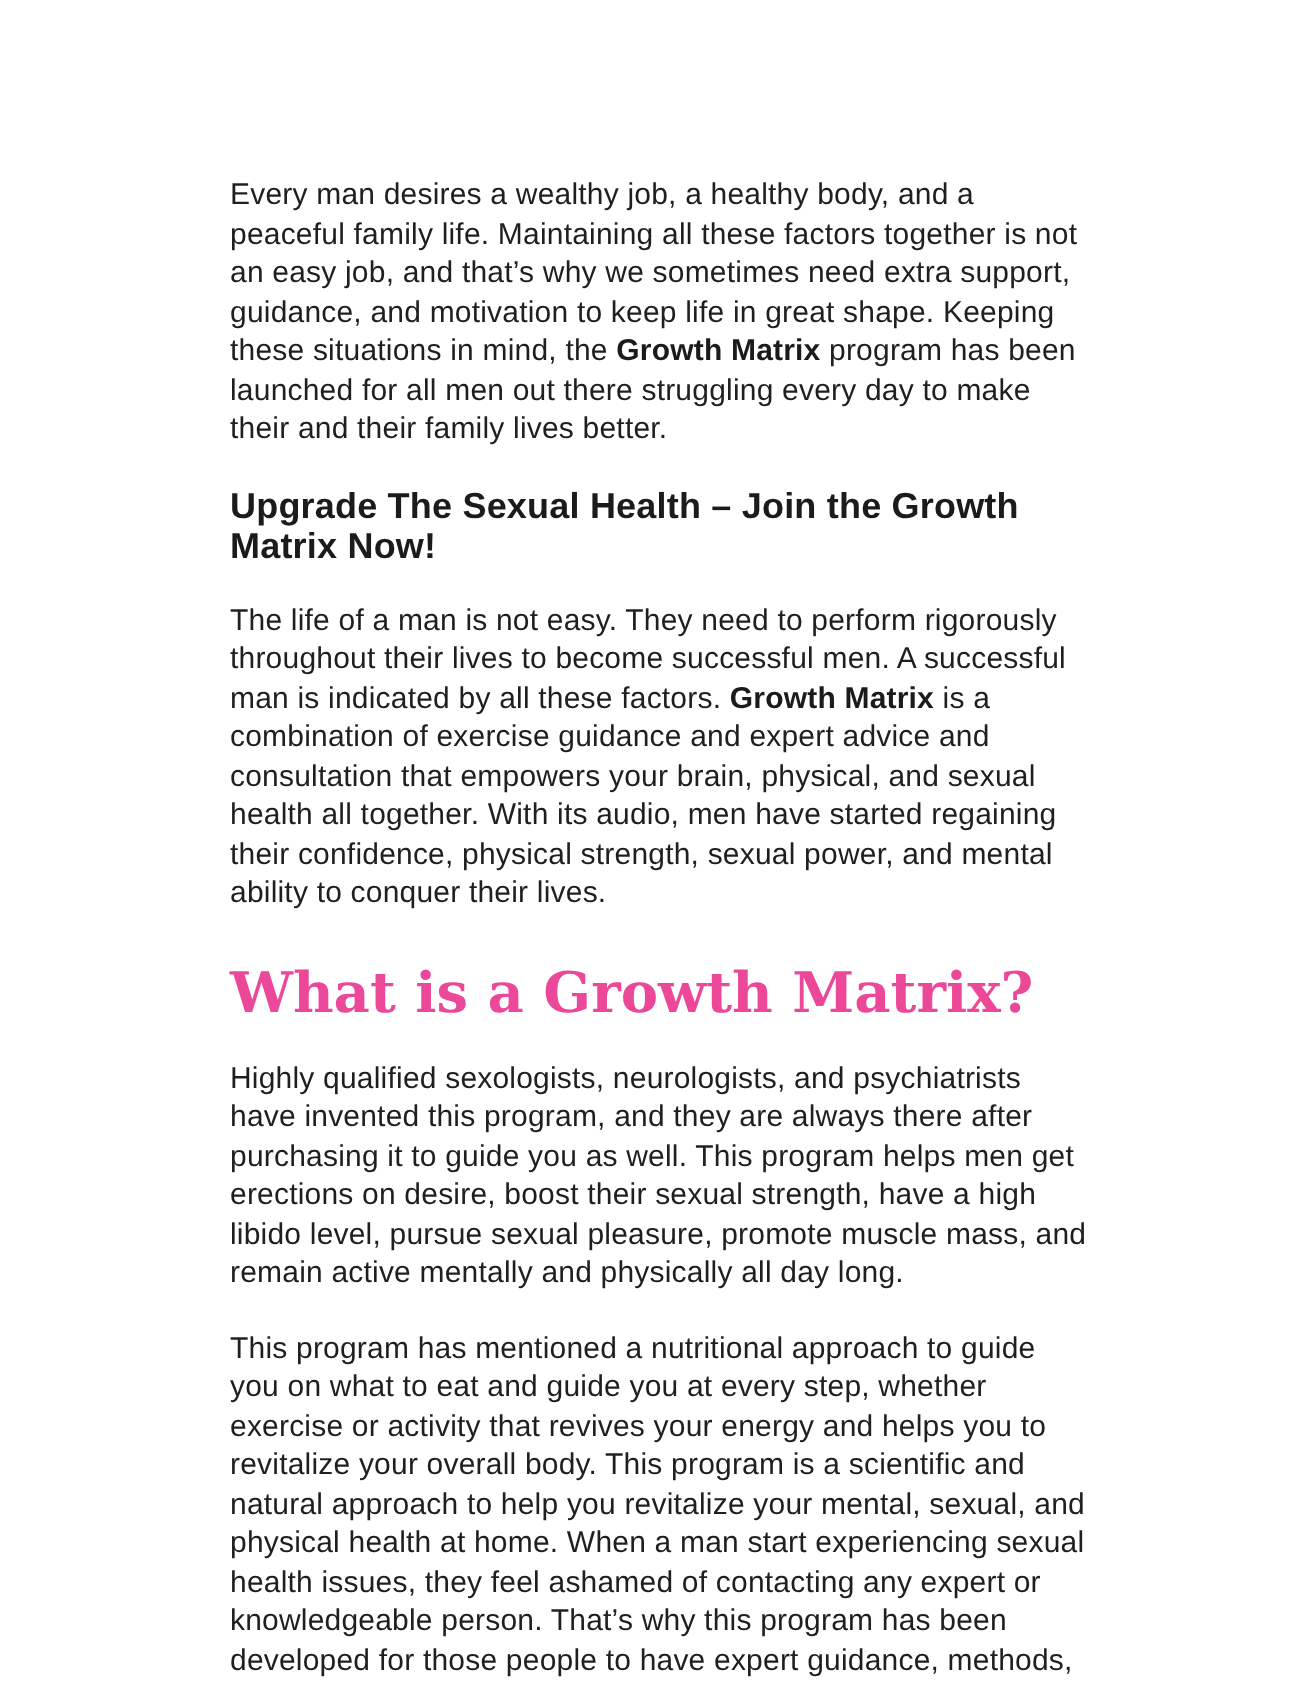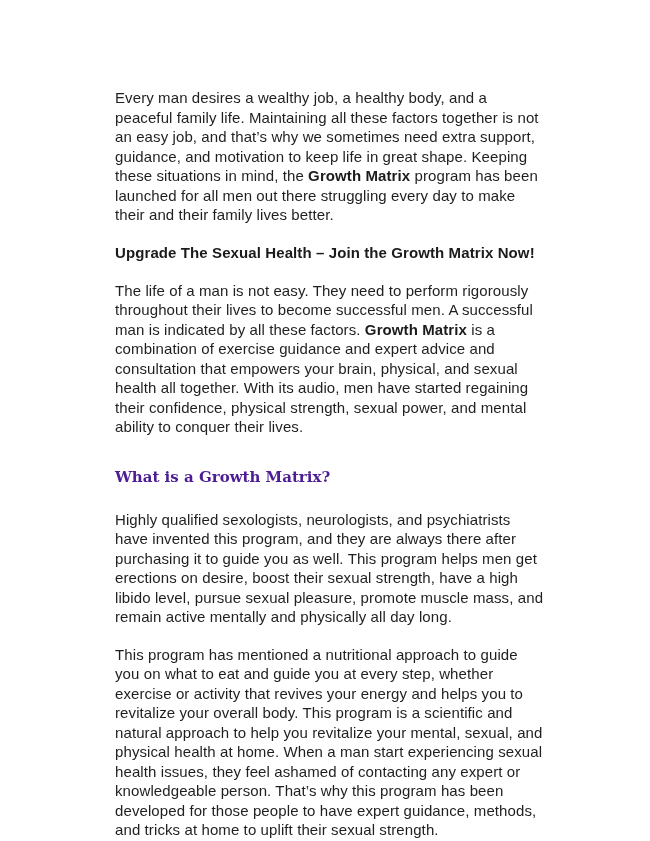--- a/index.html
+++ b/index.html
@@ -26,33 +26,33 @@
     line-height: 19.5px;
     color: #1f1f1f;
     letter-spacing: 0.1px;
   }
   .body-para strong {
     font-weight: 700;
     color: #1b1b1b;
   }
   .sub-heading {
     margin: 0 0 18px 0;
-    font-size: 15px;
+    font-size: 18px;
     line-height: 20px;
     font-weight: 700;
     color: #1b1b1b;
     letter-spacing: 0.1px;
   }
   .section-heading {
     margin: 26px 0 19px 0;
     font-family: "DejaVu Serif", "Liberation Serif", serif;
-    font-size: 15px;
+    font-size: 28px;
     line-height: 28px;
     font-weight: 700;
-    color: #4c1d95;
+    color: #ec4899;
   }
 </style>
 </head>
 <body>
 
 <main class="page">
   <article class="content">
 
     <p class="body-para">Every man desires a wealthy job, a healthy body, and a peaceful family life. Maintaining all these factors together is not an easy job, and that’s why we sometimes need extra support, guidance, and motivation to keep life in great shape. Keeping these situations in mind, the <strong>Growth Matrix</strong> program has been launched for all men out there struggling every day to make their and their family lives better.</p>
 

